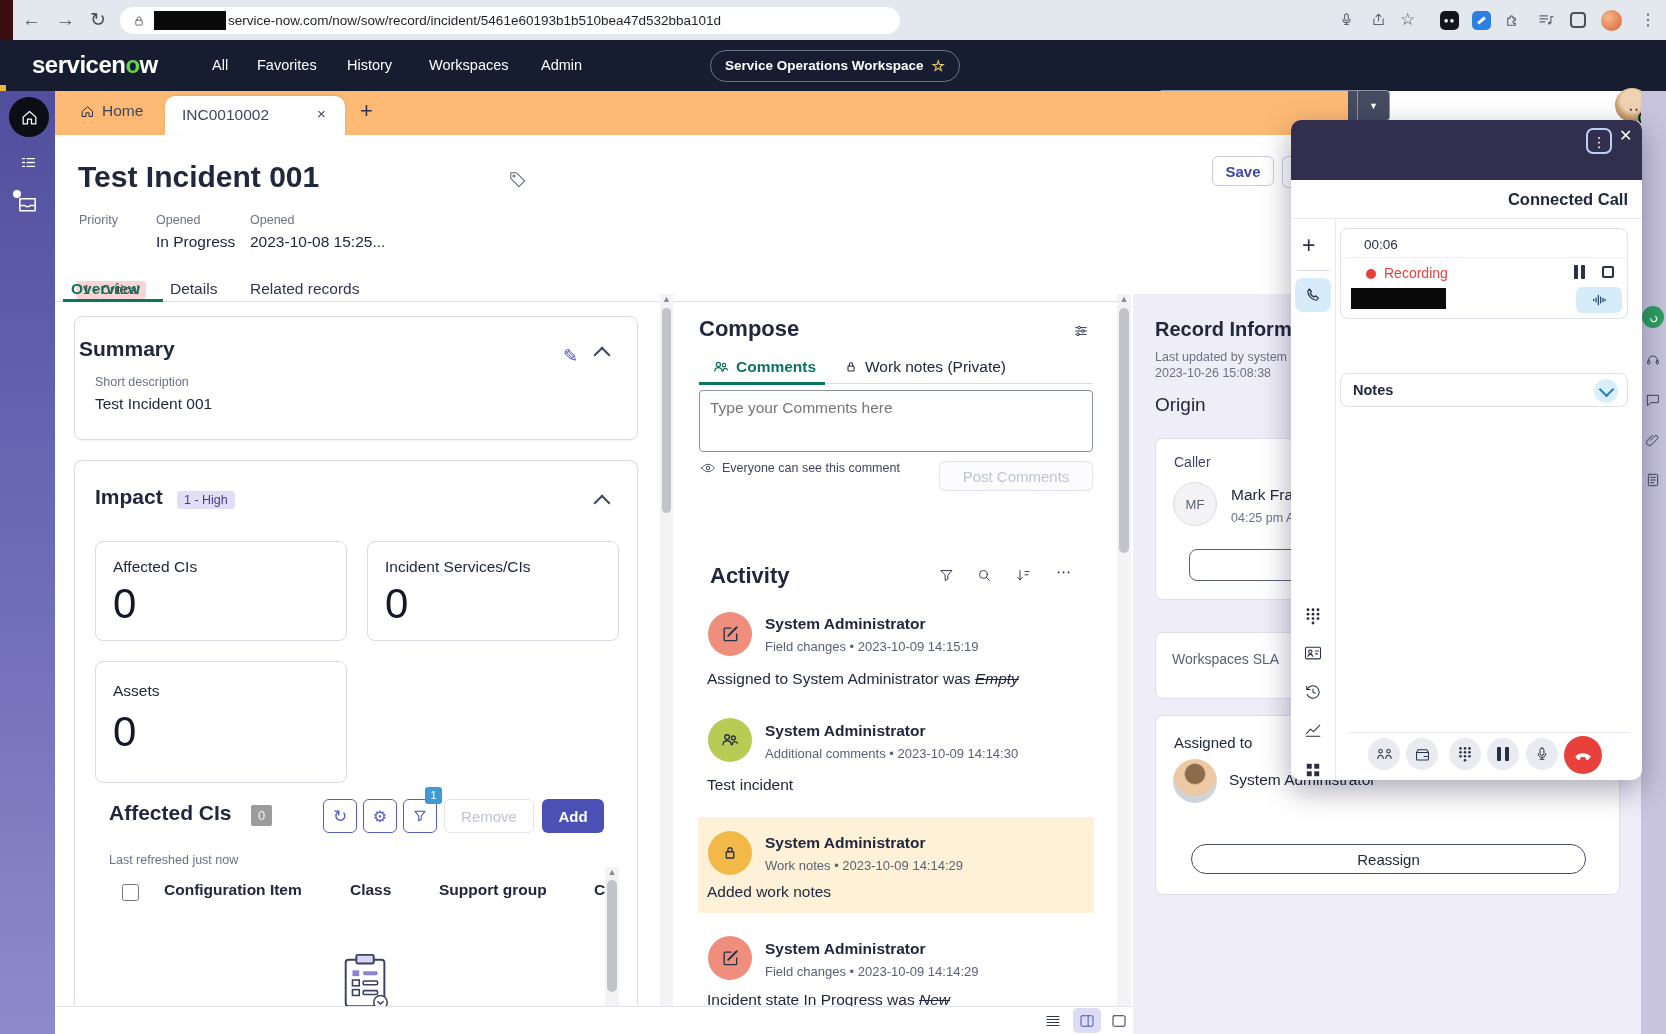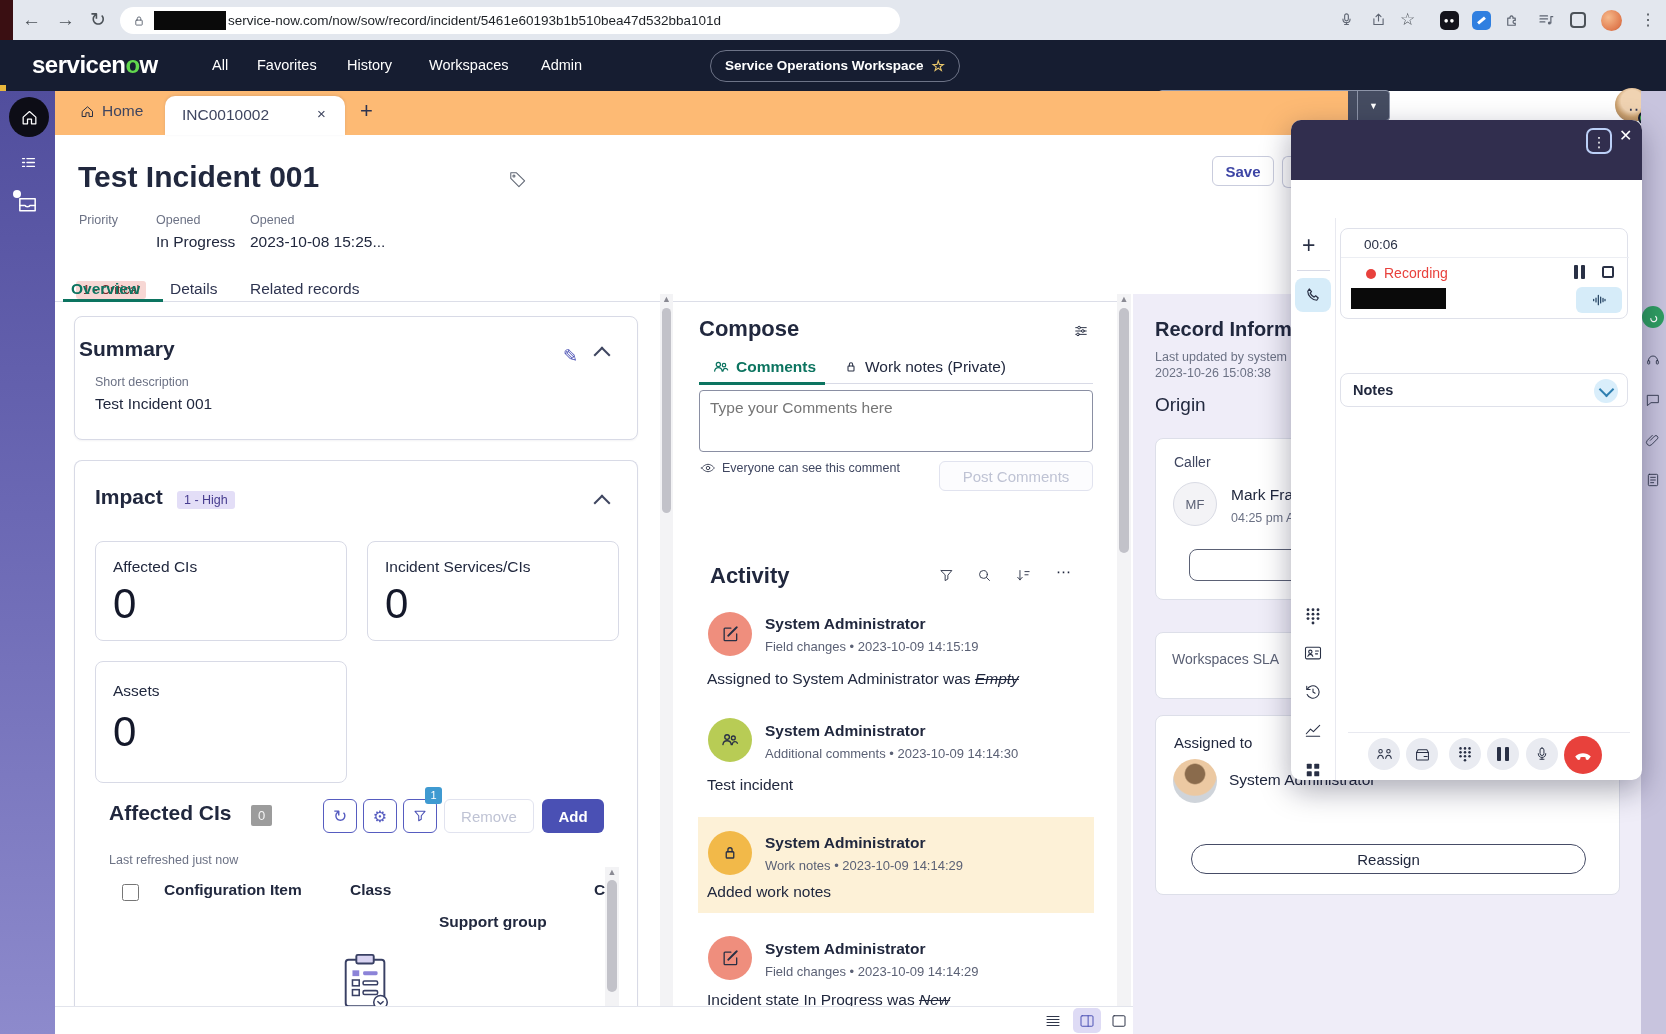--- a/index.html
+++ b/index.html
@@ -273,21 +273,21 @@
         </svg>
     </div>
     <span class="ab" style="left:350px;top:326px;width:17px;height:17px;background:#3f9ad1;color:#fff;font-size:11px;text-align:center;line-height:17px;border-radius:3px;">1</span>
     <div class="ab btn" style="left:369px;top:338px;width:90px;height:34px;border:1px solid #e1e3ef;color:#bfc3d4;background:#fff;">Remove</div>
     <div class="ab btn" style="left:467px;top:338px;width:62px;height:34px;background:#4a50b4;color:#fff;font-weight:bold;">Add</div>
     <div class="ab lbl" style="left:34px;top:392px;">Last refreshed just now</div>
 
     <input type="checkbox" class="ab" style="left: 43px; top: 420px; width: 17px; height: 17px;">
     <div class="ab nw" style="left:89px;top:420px;font-size:15.5px;font-weight:bold;">Configuration Item</div>
     <div class="ab nw" style="left:275px;top:420px;font-size:15.5px;font-weight:bold;">Class</div>
-    <div class="ab nw" style="left:364px;top:420px;font-size:15.5px;font-weight:bold;margin-top:32px;">Support group</div>
+    <div class="ab nw" style="left:364px;top:420px;font-size:15.5px;font-weight:bold;">Support group</div>
     <div class="ab nw" style="left:519px;top:420px;font-size:15.5px;font-weight:bold;">C</div>
     <div class="ab scrolltrack" style="left:530px;top:406px;width:14px;height:140px;">
       <div class="arr">▲</div>
       <div class="scrollthumb" style="margin:3px 2px;width:10px;height:112px;"></div>
     </div>
     <div class="ab" style="left:259px;top:490px;">
       <svg width="64" height="58" viewBox="0 0 64 60">
         <rect x="11" y="9" width="40" height="48" rx="3" fill="#fff" stroke="#394064" stroke-width="2"></rect>
         <rect x="22" y="4" width="18" height="9" rx="1.5" fill="#d9d4f2" stroke="#394064" stroke-width="2"></rect>
         <rect x="18" y="20" width="7" height="6" fill="#8c83d8"></rect>
@@ -483,20 +483,23 @@
           <rect x="5" y="3.5" width="14" height="17" rx="1.5"></rect>
           <path d="M8.5 8h7M8.5 12h7M8.5 16h4.5"></path>
         </svg>
     </span>
   </div>
 
   <div class="ab ppanel">
     <div class="ab" style="left:0;top:0;width:351px;height:60px;background:#312e4e;">
       <span class="ab" style="left:295px;top:8px;width:26px;height:26px;border:2px solid #bcd0f7;border-radius:7px;color:#fff;font-size:14px;text-align:center;line-height:25px;box-sizing:border-box;">⋮</span>
       <span class="ab" style="left:328px;top:6px;color:#fff;font-size:16px;">✕</span>
+    </div>
+    <div class="ab" style="left:0;top:60px;width:351px;height:38px;border-bottom:1px solid #e8e9f0;">
+      <span class="ab" style="right:14px;top:10px;font-size:16.5px;font-weight:bold;color:#21283e;position:absolute;">Connected Call</span>
     </div>
 
     <div class="ab" style="left:0;top:98px;width:45px;height:562px;border-right:1px solid #e8e9f0;box-sizing:border-box;">
       <span class="ab" style="left:11px;top:14px;font-size:23px;font-weight:300;color:#293045;">+</span>
       <div class="ab" style="left:6px;top:52px;width:33px;height:1px;background:#d8dae6;"></div>
       <span class="ab" style="left:4px;top:60px;width:36px;height:34px;background:#d6ecf9;border-radius:8px;display:flex;align-items:center;justify-content:center;">
         <svg class="ico" width="18" height="18" viewBox="0 0 24 24">
             <path d="M7 4l3 3.5-1.8 2a12 12 0 005.3 5.3l2-1.8L19 16l-2 3C11 19 5 13 5 7z"></path>
           </svg>
       </span>

